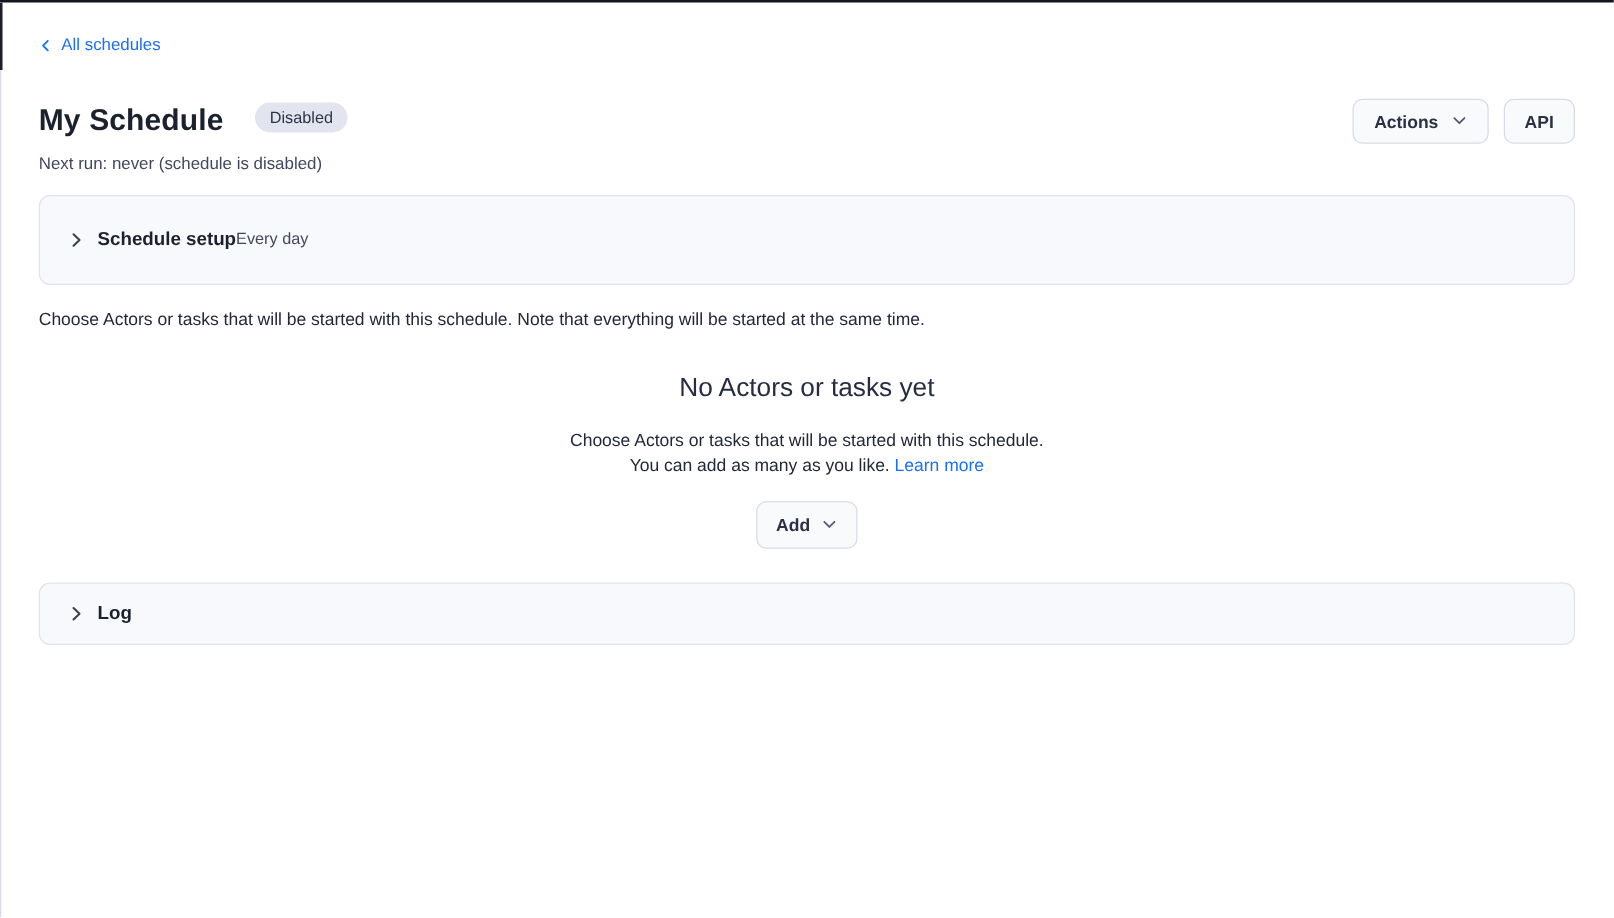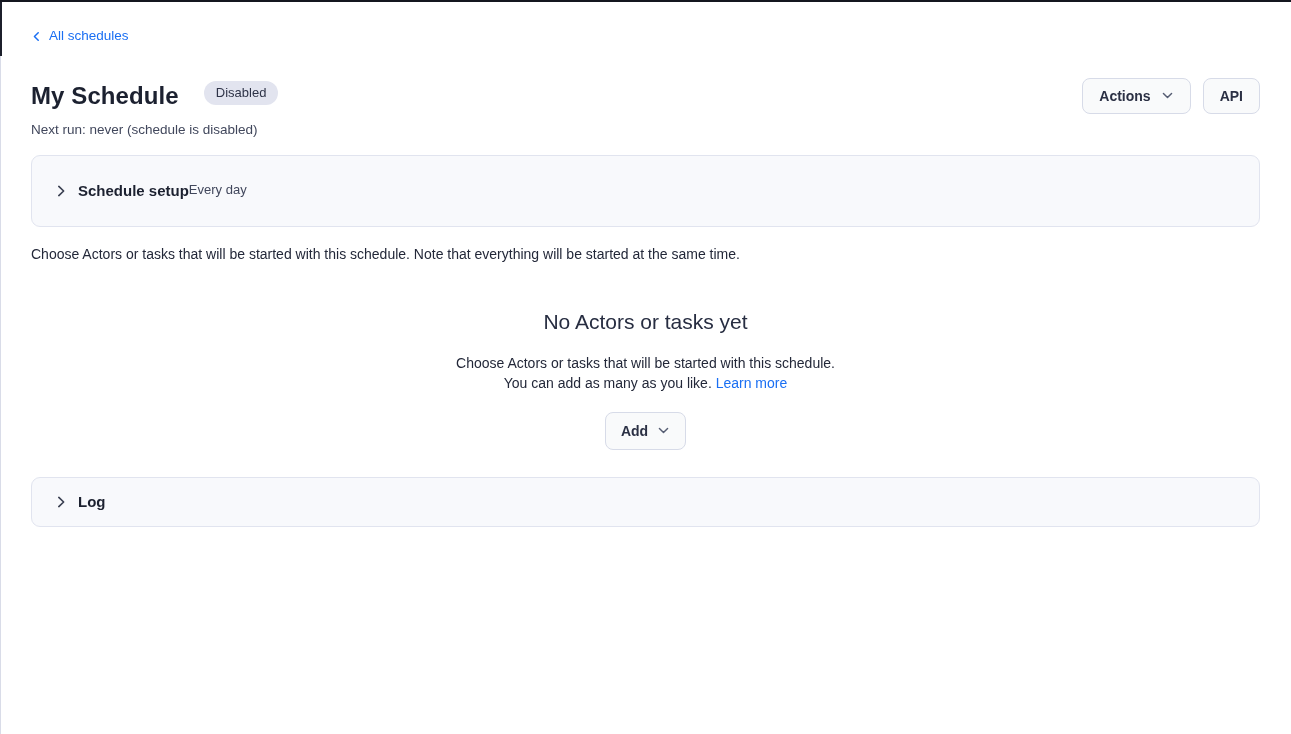--- a/index.html
+++ b/index.html
@@ -143,21 +143,21 @@
   .schedule-desc {
     margin-top: 19px;
     font-size: 14px;
     line-height: 17px;
     color: #232839;
   }
 
   
   .empty-state { text-align: center; }
   .empty-title {
-    margin: 44px 0 0;
+    margin: 32px 0 0;
     font-size: 21px;
     font-weight: 500;
     color: #272d41;
     line-height: 30px;
   }
   .empty-desc {
     margin-top: 16px;
     font-size: 14px;
     line-height: 20px;
     color: #232839;

